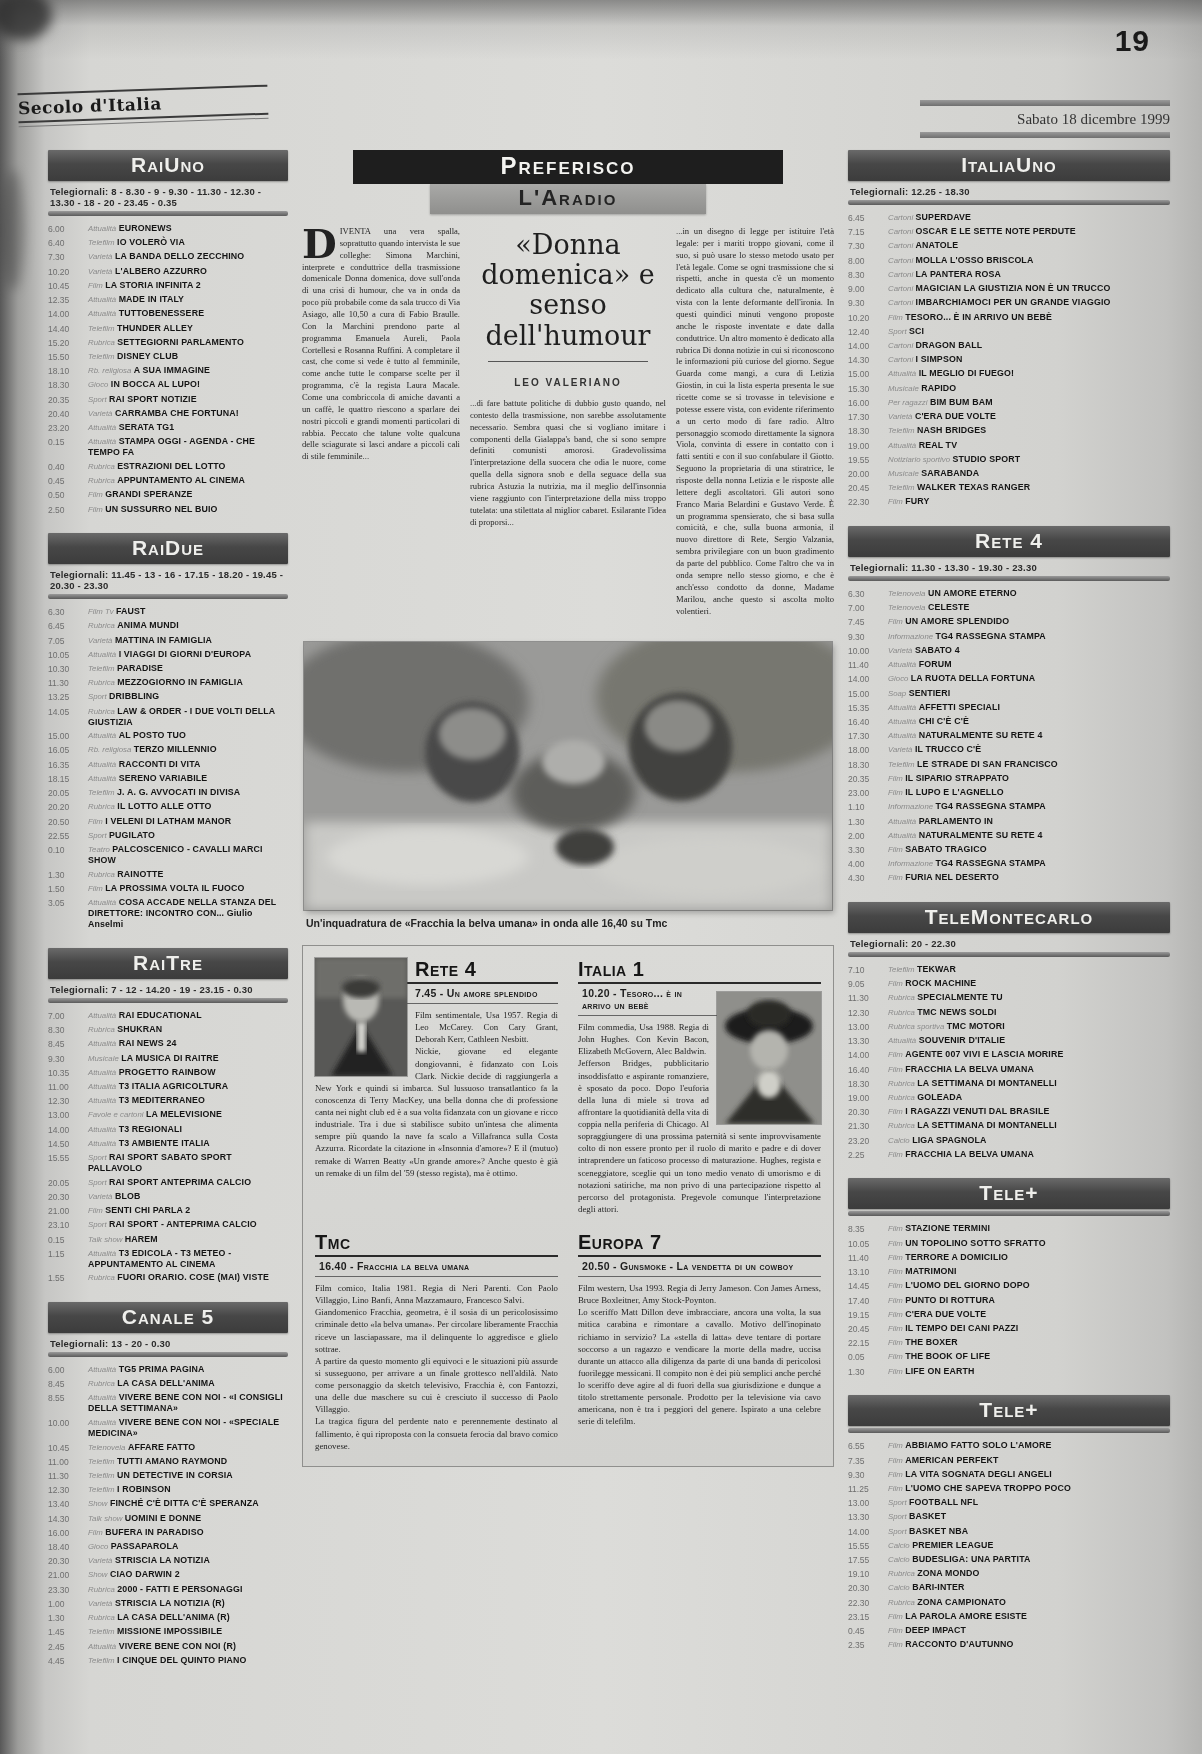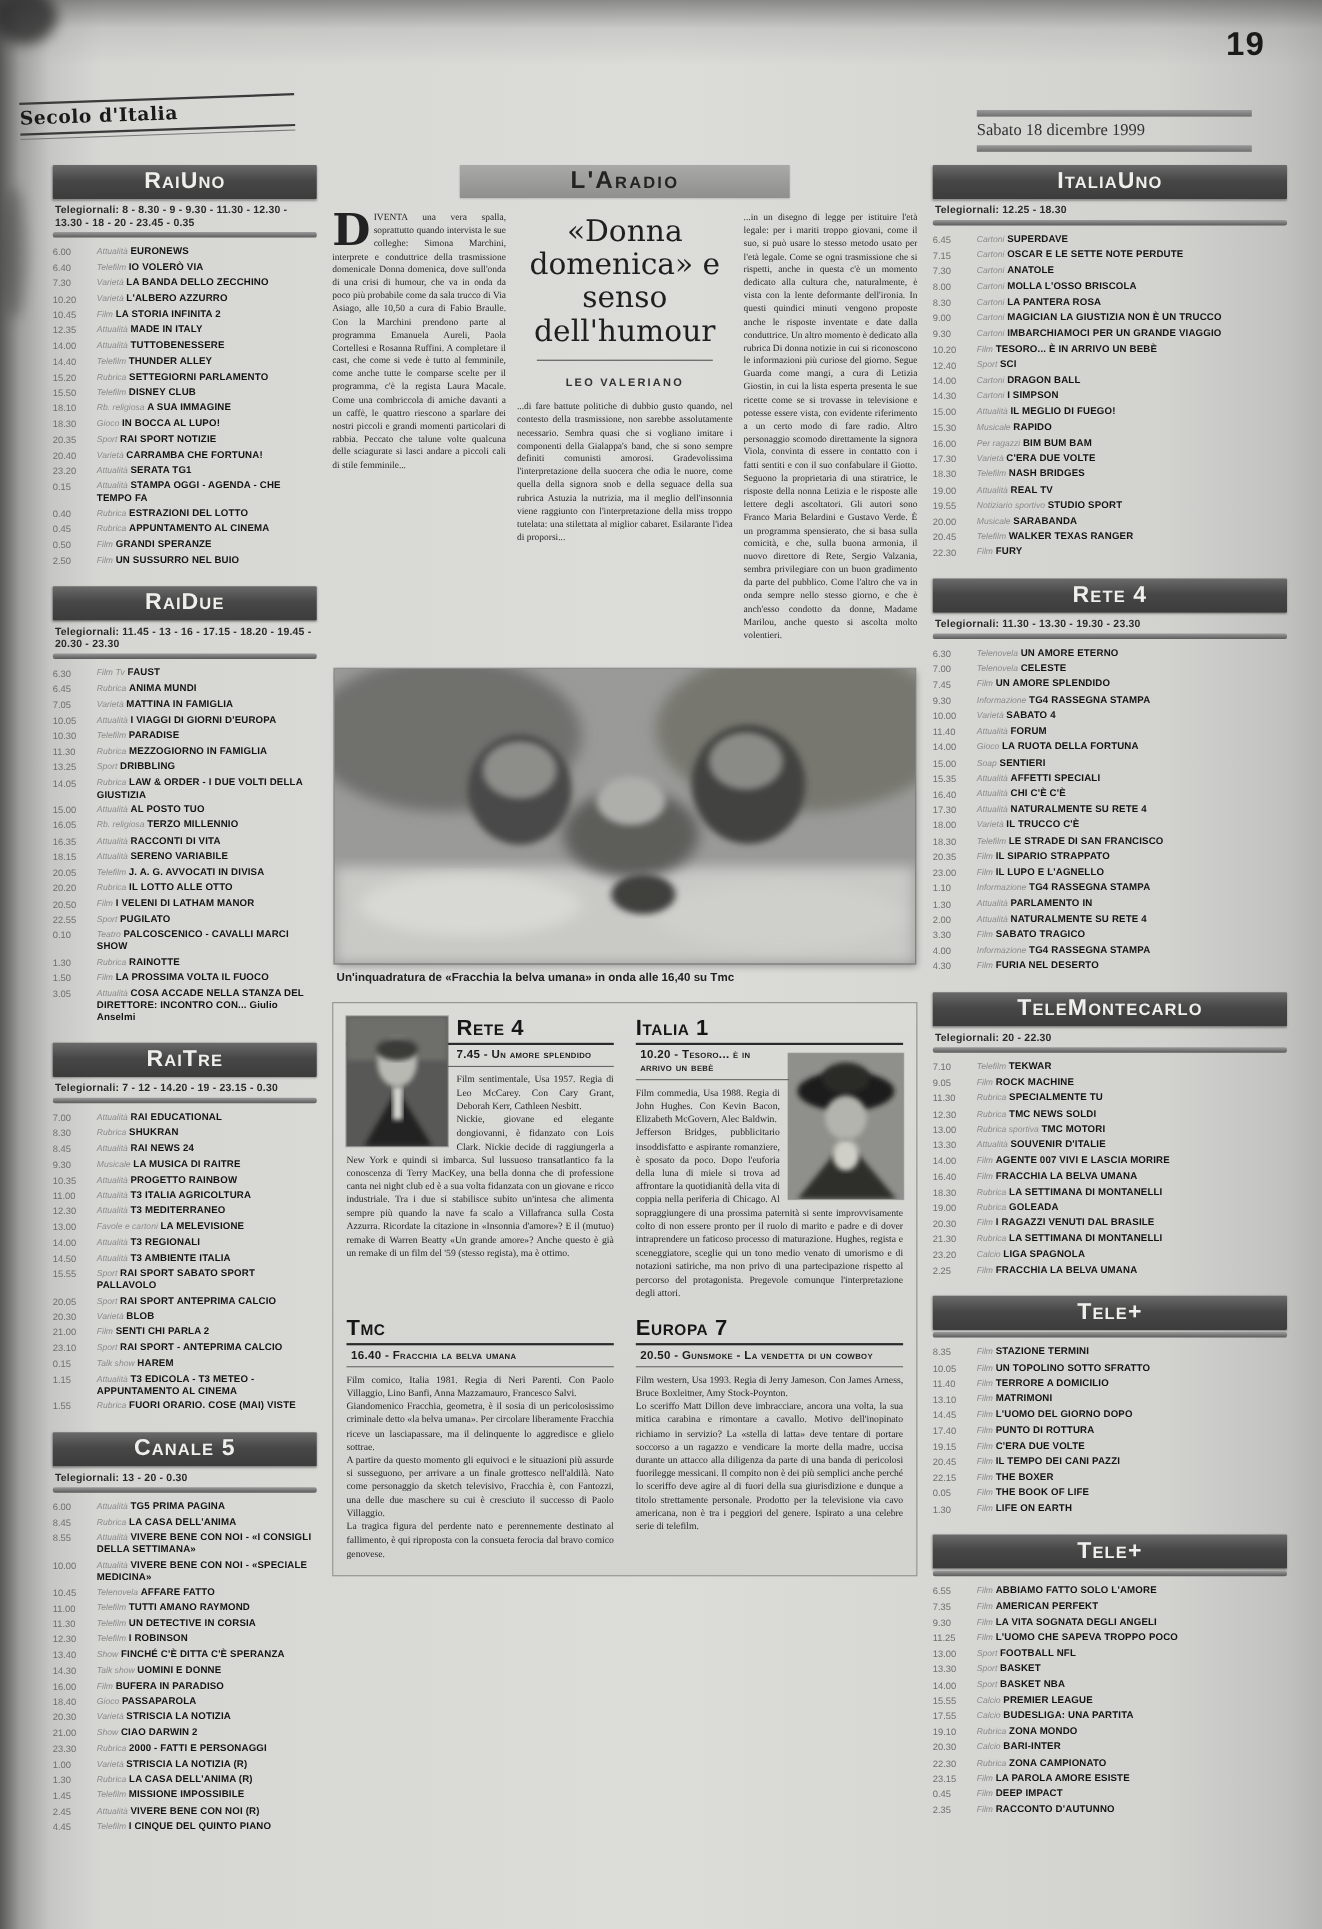--- a/index.html
+++ b/index.html
@@ -15,21 +15,21 @@
   
   .pageno{position:absolute;top:24px;right:52px;font-size:30px;font-weight:bold;letter-spacing:1px;}
   .brand{position:absolute;top:86px;left:18px;width:250px;transform:rotate(-2deg);}
   .brand .nm{font-family:"DejaVu Serif",serif;font-weight:bold;font-size:17px;letter-spacing:.5px;}
   .brand .rl{height:2px;background:#3a3a3a;margin:3px 0;}
   .brand .rl.thin{height:1px;background:#777;}
   .masthead{position:absolute;top:8px;left:300px;margin:0;font-family:"DejaVu Serif",serif;
     font-style:italic;font-weight:bold;font-size:104px;letter-spacing:-4px;color:#262626;
     text-shadow:1px 1px 0 #55555533;}
   .masthead::before{content:"";position:absolute;left:24px;top:10px;width:74px;height:60px;background:#8b8b8b;z-index:-1;}
-  .dateline{position:absolute;top:96px;left:888px;width:250px;text-align:left;}
+  .dateline{position:absolute;top:96px;left:920px;width:250px;text-align:right;}
   .dateline .bar{height:6px;background:linear-gradient(180deg,#9a9a9a,#6f6f6f);margin:4px 0;}
   .dateline .dt{font-family:"Liberation Serif",serif;font-size:15px;color:#333;}
 
   
   .cols{position:absolute;top:150px;left:48px;width:1122px;display:grid;
     grid-template-columns:240px 532px 322px;column-gap:14px;}
 
   
   .channel{margin-bottom:18px;}
   .chan-band{background:linear-gradient(180deg,#6a6a6a,#474747 45%,#3c3c3c);color:#efefec;
@@ -42,21 +42,21 @@
   .time{flex:none;width:40px;font-size:8.5px;color:#6e6e6e;padding-top:1px;}
   .entry{flex:1;font-size:8.8px;}
   .genre{font-style:italic;color:#8b8b8b;font-size:7.8px;font-weight:normal;}
   .title{font-weight:bold;color:#141414;letter-spacing:.15px;}
 
   
   .kicker{width:430px;margin:0 auto;text-align:center;}
   .kicker .k1{background:#1e1e1e;color:#f3f3f0;font-variant:small-caps;font-weight:bold;
     font-size:24px;letter-spacing:2px;padding:2px 0 4px;}
   .kicker .k2{background:linear-gradient(180deg,#a9a9a7,#8f8f8d);color:#242424;font-variant:small-caps;
-    font-weight:bold;font-size:22px;letter-spacing:2px;width:300px;margin:0 auto;padding:1px 0 3px;
+    font-weight:bold;font-size:22px;letter-spacing:2px;width:276px;margin:0 auto;padding:1px 0 3px;
     box-shadow:0 1px 2px #00000044;}
   .art-grid{display:grid;grid-template-columns:158px 196px 158px;column-gap:10px;margin-top:12px;min-height:392px;}
   .art-col{font-family:"Liberation Serif",serif;font-size:8.6px;line-height:1.38;text-align:justify;
     color:#262626;overflow:hidden;}
   .art-col .dropcap{float:left;font-family:"DejaVu Serif",serif;font-size:40px;line-height:.8;
     padding:2px 3px 0 0;font-weight:bold;color:#222;}
   .headline{font-family:"DejaVu Serif",serif;font-size:27px;line-height:1.12;text-align:center;
     color:#1f1f1f;margin:4px 0 10px;font-weight:500;}
   .byline{border-top:1px solid #555;margin:10px 18px;padding-top:15px;text-align:center;
     font-size:10px;font-weight:bold;letter-spacing:2px;color:#333;}
@@ -535,20 +535,21 @@
               <div class="row">
                 <span class="time">4.45</span>
                 <span class="entry"><i class="genre">Telefilm</i> <b class="title">I CINQUE DEL QUINTO PIANO</b></span>
               </div>
             </div>
         </div>
       </section>
 
     <section>
       <div class="kicker">
+        <div class="k1">Preferisco</div>
         <div class="k2">L'Aradio</div>
       </div>
 
       <div class="art-grid">
         <div class="art-col">
           <span class="dropcap">D</span><span>IVENTA una vera spalla, soprattutto quando intervista le sue colleghe: Simona Marchini, interprete e conduttrice della trasmissione domenicale Donna domenica, dove sull'onda di una crisi di humour, che va in onda da poco più probabile come da sala trucco di Via Asiago, alle 10,50 a cura di Fabio Braulle. Con la Marchini prendono parte al programma Emanuela Aureli, Paola Cortellesi e Rosanna Ruffini. A completare il cast, che come si vede è tutto al femminile, come anche tutte le comparse scelte per il programma, c'è la regista Laura Macale. Come una combriccola di amiche davanti a un caffè, le quattro riescono a sparlare dei nostri piccoli e grandi momenti particolari di rabbia. Peccato che talune volte qualcuna delle sciagurate si lasci andare a piccoli cali di stile femminile...</span>
         </div>
         <div>
           <h2 class="headline">«Donna domenica» e senso dell'humour</h2>
           <div class="byline">LEO VALERIANO</div>

